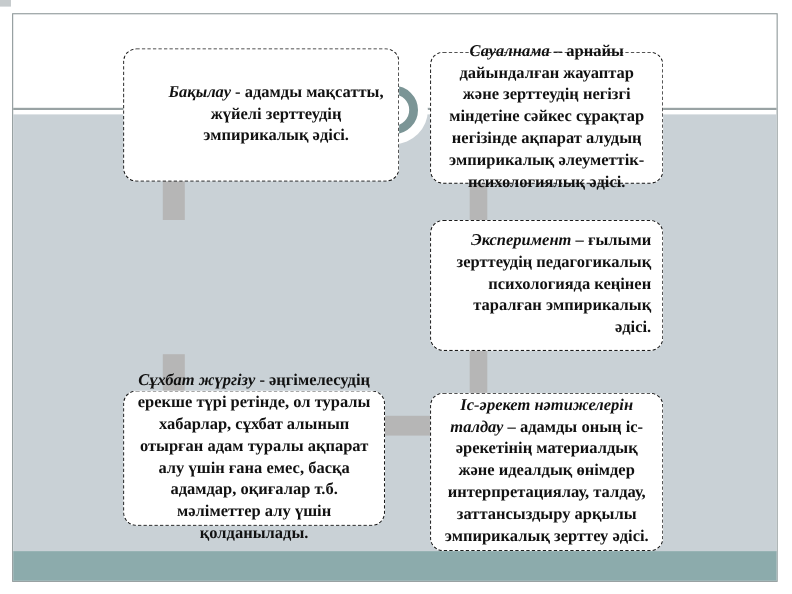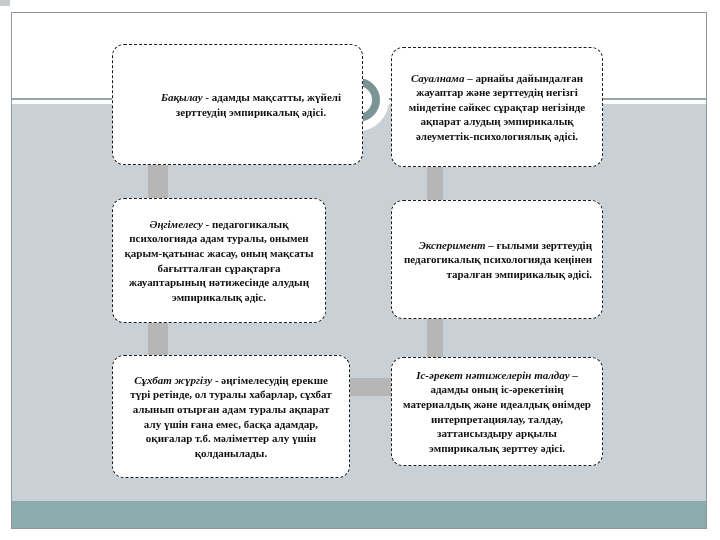--- a/index.html
+++ b/index.html
@@ -37,29 +37,29 @@
   .hub-ring{
     position:absolute;left:336px;top:78px;width:28px;height:28px;
     background:#ffffff;border:8px solid #7b9596;border-radius:50%;z-index:4;
   }
   .textbox{
     position:absolute;z-index:5;
     background:#ffffff;border:1px dashed #1a1a1a;border-radius:12px;
     display:flex;align-items:center;justify-content:center;
     padding:4px 10px;box-sizing:border-box;
     text-align:center;font-weight:bold;color:#111111;
-    font-size:11px;line-height:1.32;
+    font-size:15px;line-height:1.32;
   }
   .textbox .lead{font-style:italic;}
   .b1{left:112px;top:44px;width:251px;height:121px;padding-left:37px;}
   .b2{left:391px;top:47px;width:212px;height:120px;}
   .b3{left:112px;top:198px;width:214px;height:125px;}
   .b4{left:391px;top:200px;width:212px;height:119px;text-align:right;}
   .b5{left:112px;top:355px;width:238px;height:123px;}
-  .b6{left:391px;top:357px;width:212px;height:109px;}
+  .b6{left:391px;top:357px;width:212px;height:144px;}
 </style>
 </head>
 <body>
 
 <div class="screen">
 
   <div class="corner-artifact"></div>
 
   <div class="slide-frame">
     <div class="lower-bg"></div>
@@ -78,23 +78,20 @@
   <div class="hub-ring"></div>
 
   <div class="textbox b1">
     <div><span class="lead">Бақылау</span><span> - адамды мақсатты, жүйелі зерттеудің эмпирикалық әдісі.</span></div>
   </div>
 
   <div class="textbox b2">
     <div><span class="lead">Сауалнама</span><span> – арнайы дайындалған жауаптар және зерттеудің негізгі міндетіне сәйкес сұрақтар негізінде ақпарат алудың эмпирикалық әлеуметтік-психологиялық әдісі.</span></div>
   </div>
 
-  <div class="textbox b3">
-    <div><span class="lead">Әңгімелесу</span><span> - педагогикалық психологияда адам туралы, онымен қарым-қатынас жасау, оның мақсаты бағытталған сұрақтарға жауаптарының нәтижесінде алудың эмпирикалық әдіс.</span></div>
-  </div>
 
   <div class="textbox b4">
     <div><span class="lead">Эксперимент</span><span> – ғылыми зерттеудің педагогикалық психологияда кеңінен таралған эмпирикалық әдісі.</span></div>
   </div>
 
   <div class="textbox b5">
     <div><span class="lead">Сұхбат жүргізу</span><span> - әңгімелесудің ерекше түрі ретінде, ол туралы хабарлар, сұхбат алынып отырған адам туралы ақпарат алу үшін ғана емес, басқа адамдар, оқиғалар т.б. мәліметтер алу үшін қолданылады.</span></div>
   </div>
 
   <div class="textbox b6">

